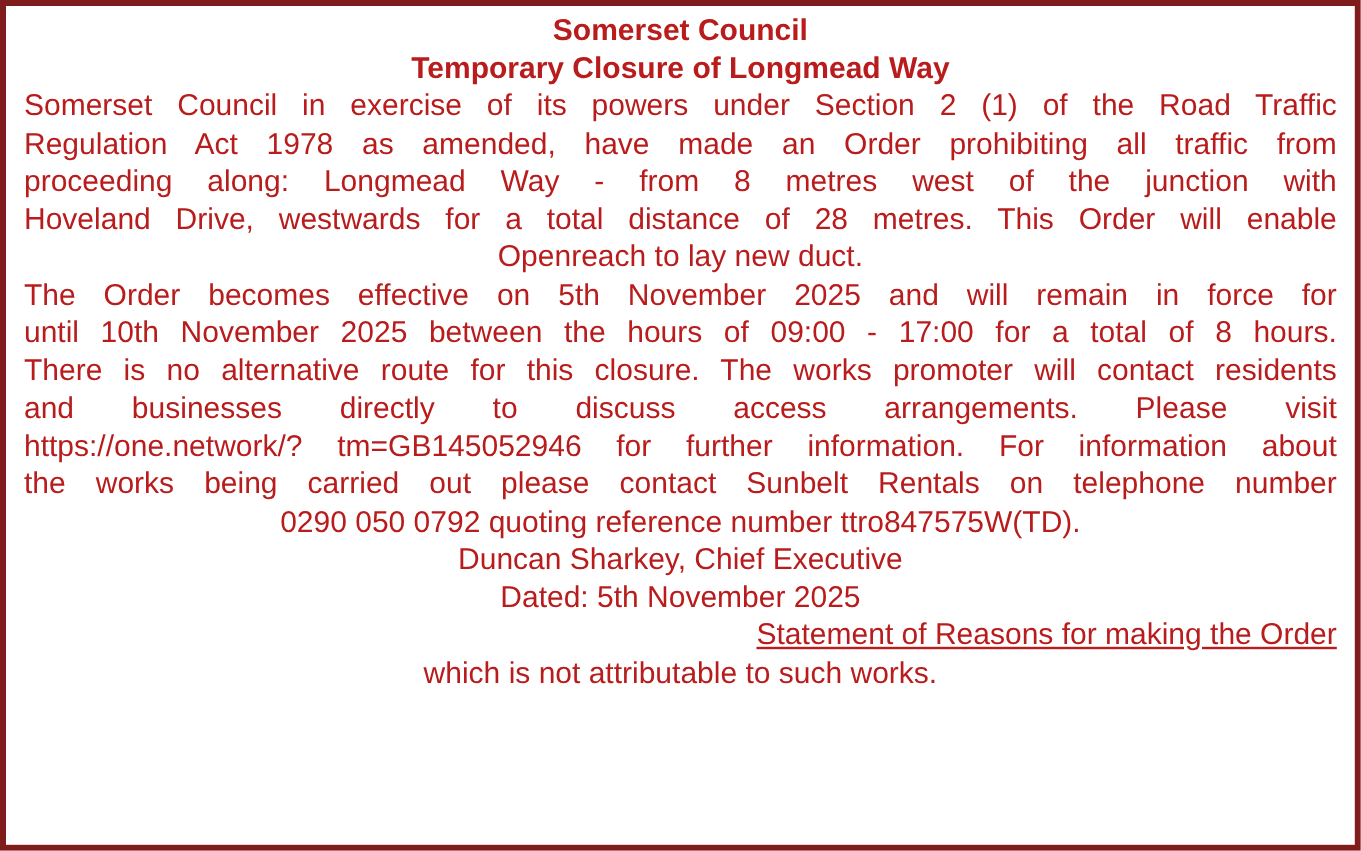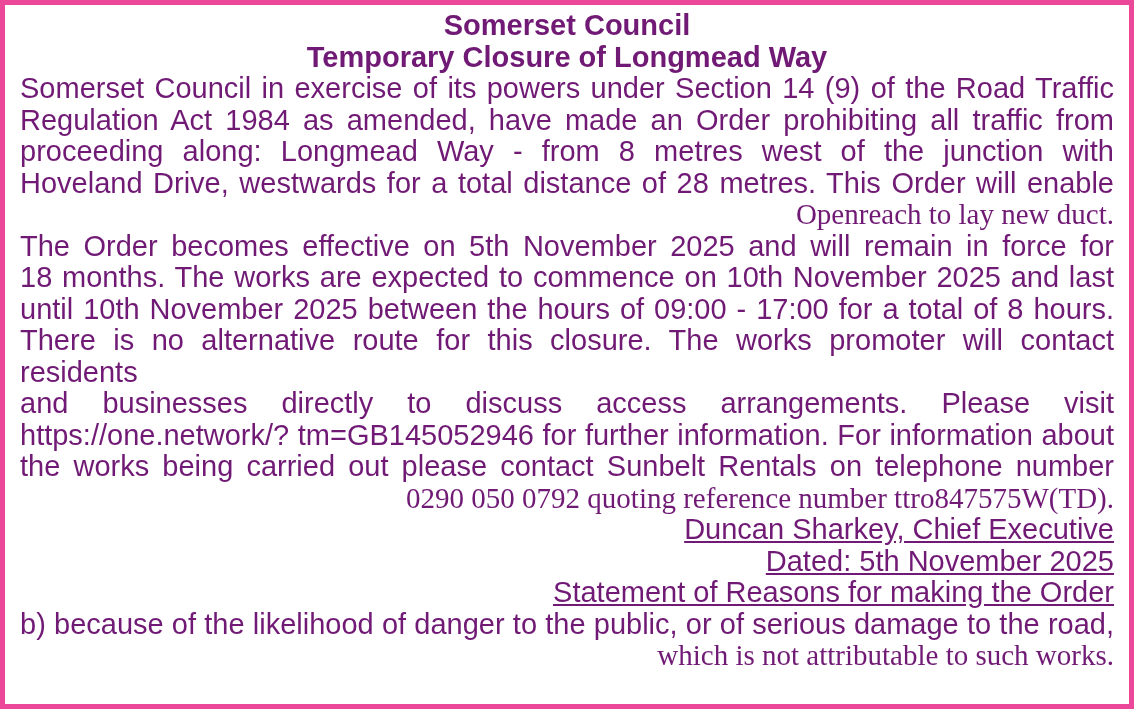--- a/index.html
+++ b/index.html
@@ -4,65 +4,63 @@
 <style>
   html, body {
     margin: 0;
     padding: 0;
     background: #ffffff;
   }
   .notice-frame {
     box-sizing: border-box;
     width: 1134px;
     height: 709px;
-    border: 5px solid #ec4899;
+    border: 5px solid #7f1d1d;
     padding: 5px 15px 0 15px;
     background: #ffffff;
-    color: #701a75;
+    color: #b91c1c;
     font-family: "Liberation Sans", sans-serif;
-    font-size: 29px;
+    font-size: 25px;
     line-height: 31.5px;
     overflow: hidden;
   }
   .heading .h-line {
     font-weight: bold;
     text-align: center;
     white-space: nowrap;
   }
   .line { margin: 0; }
   .ln-stretch {
     text-align: justify;
     text-align-last: justify;
     text-justify: inter-word;
   }
-  .ln-left   { text-align: right; font-family: Liberation Serif, serif; }
-  .ln-right  { text-align: right; text-decoration: underline; }
+  .ln-left   { text-align: center; }
+  .ln-right  { text-align: center; }
   .ln-center { text-align: right; text-decoration: underline; }
 </style>
 </head>
 <body>
 
 <div class="notice-frame">
   <div class="heading">
     <div class="h-line">Somerset Council</div>
     <div class="h-line">Temporary Closure of Longmead Way</div>
   </div>
   <div class="body" id="notice-body">
-      <div class="line ln-stretch">Somerset Council in exercise of its powers under Section 14 (9) of the Road Traffic</div>
-      <div class="line ln-stretch">Regulation Act 1984 as amended, have made an Order prohibiting all traffic from</div>
+      <div class="line ln-stretch">Somerset Council in exercise of its powers under Section 2 (1) of the Road Traffic</div>
+      <div class="line ln-stretch">Regulation Act 1978 as amended, have made an Order prohibiting all traffic from</div>
       <div class="line ln-stretch">proceeding along: Longmead Way - from 8 metres west of the junction with</div>
       <div class="line ln-stretch">Hoveland Drive, westwards for a total distance of 28 metres. This Order will enable</div>
       <div class="line ln-left">Openreach to lay new duct.</div>
       <div class="line ln-stretch">The Order becomes effective on 5th November 2025 and will remain in force for</div>
-      <div class="line ln-stretch">18 months. The works are expected to commence on 10th November 2025 and last</div>
       <div class="line ln-stretch">until 10th November 2025 between the hours of 09:00 - 17:00 for a total of 8 hours.</div>
       <div class="line ln-stretch">There is no alternative route for this closure. The works promoter will contact residents</div>
       <div class="line ln-stretch">and businesses directly to discuss access arrangements. Please visit</div>
       <div class="line ln-stretch">https://one.network/? tm=GB145052946 for further information. For information about</div>
       <div class="line ln-stretch">the works being carried out please contact Sunbelt Rentals on telephone number</div>
       <div class="line ln-left">0290 050 0792 quoting reference number ttro847575W(TD).</div>
       <div class="line ln-right">Duncan Sharkey, Chief Executive</div>
       <div class="line ln-right">Dated: 5th November 2025</div>
       <div class="line ln-center">Statement of Reasons for making the Order</div>
-      <div class="line ln-stretch">b) because of the likelihood of danger to the public, or of serious damage to the road,</div>
       <div class="line ln-left">which is not attributable to such works.</div>
     </div>
 </div>
 
 </body></html>

